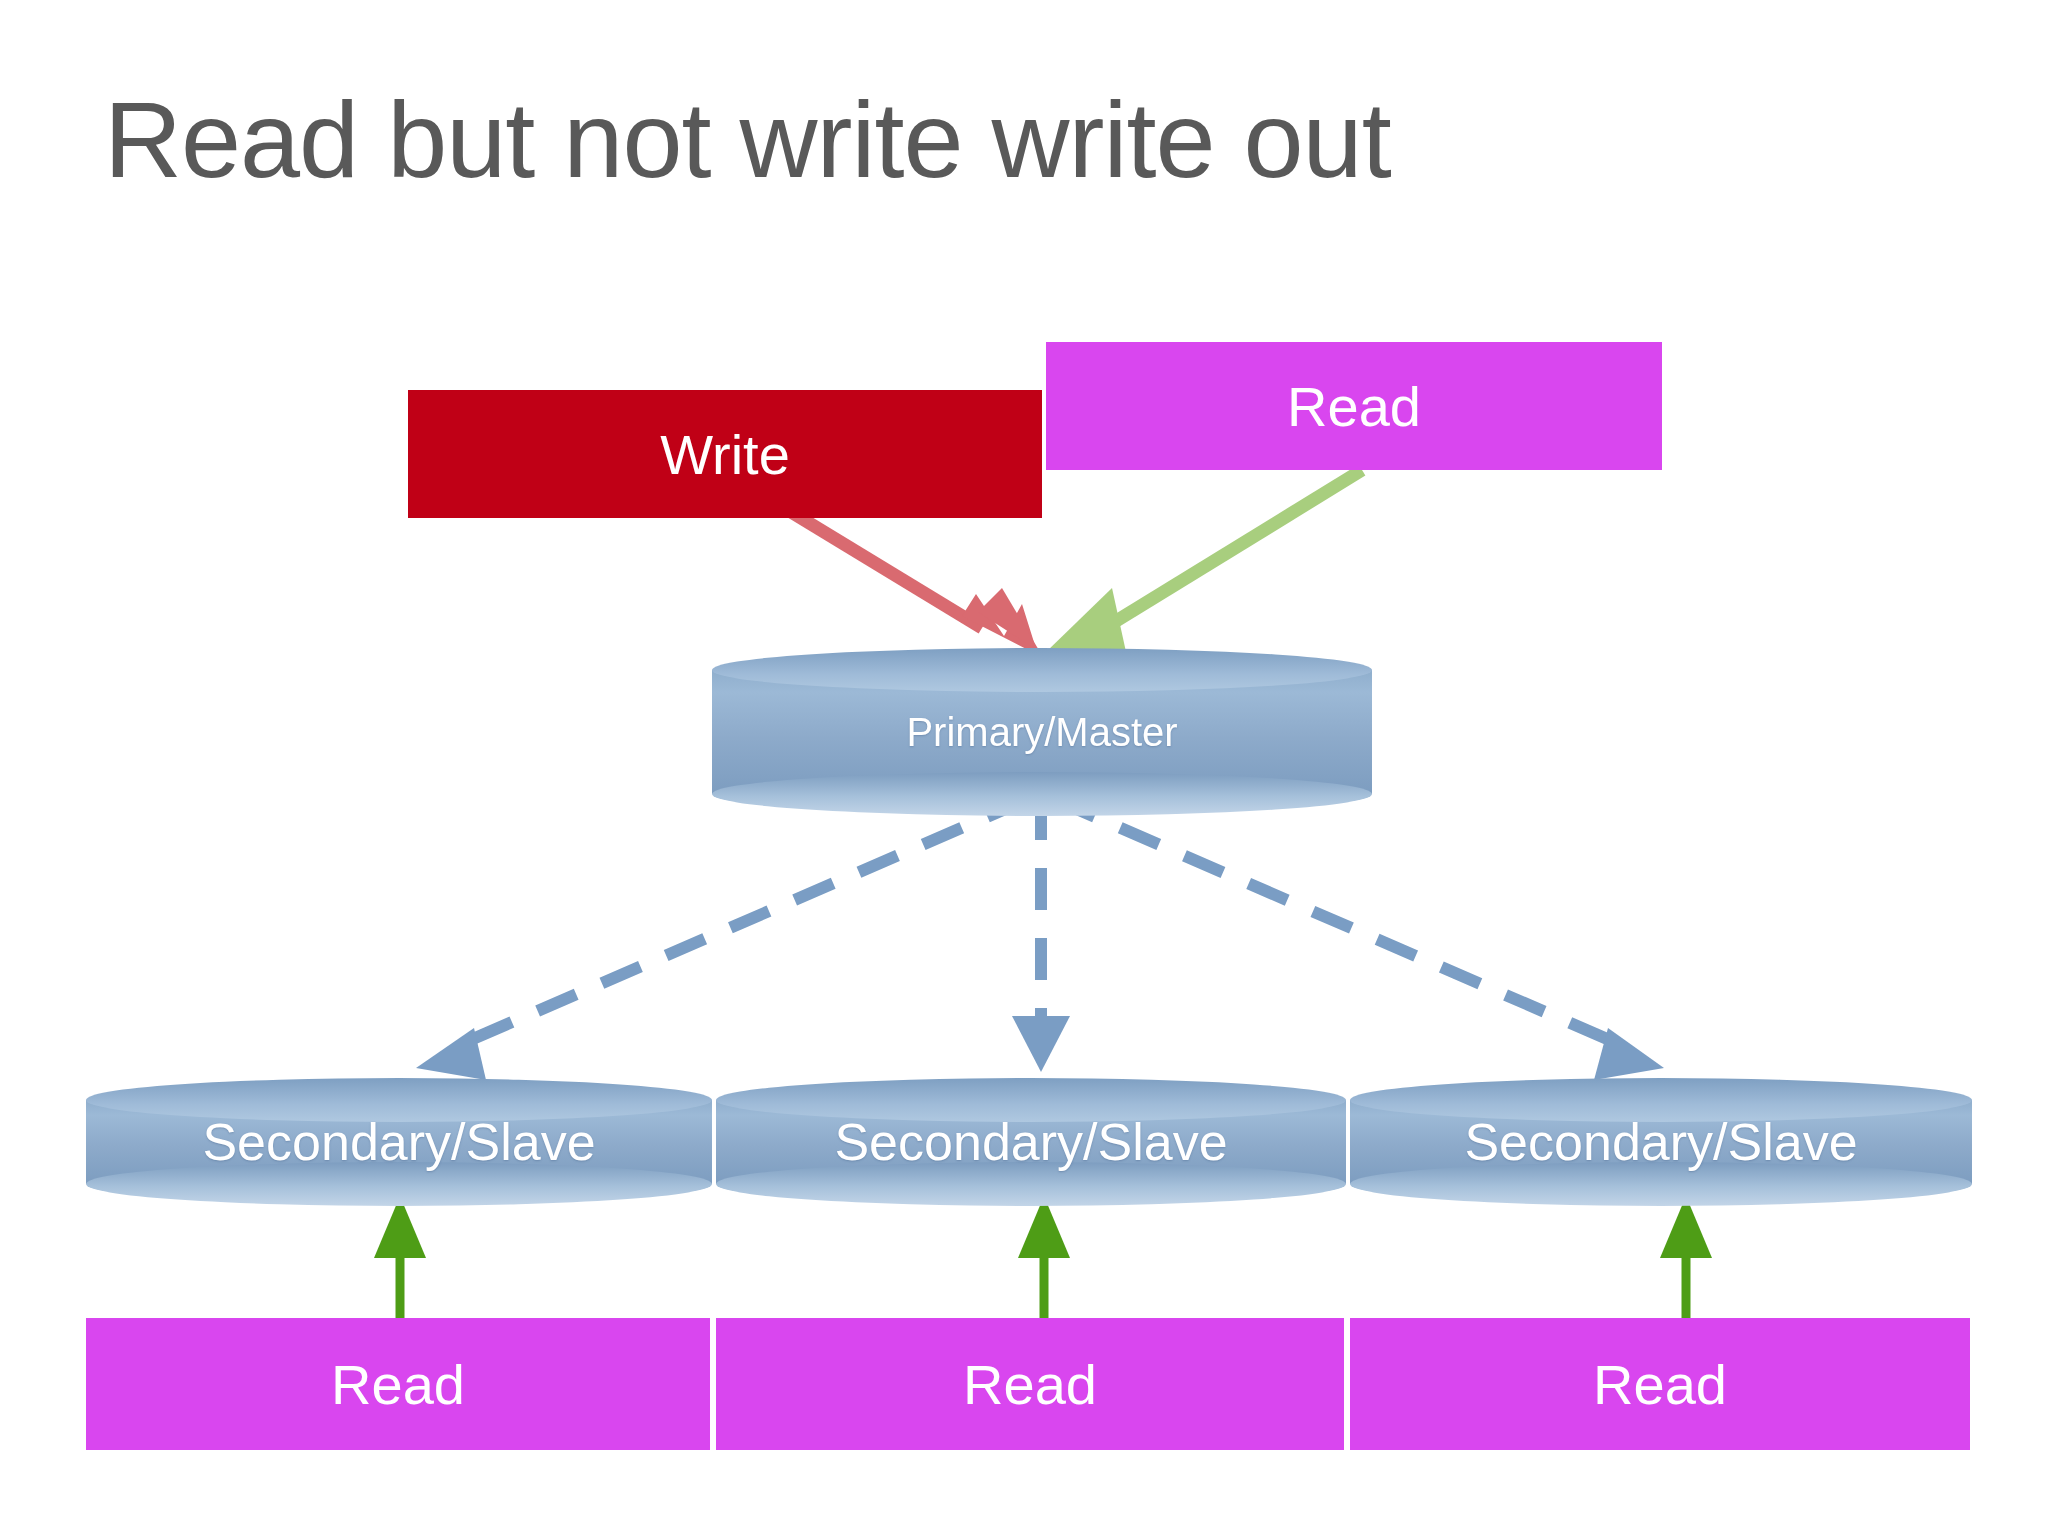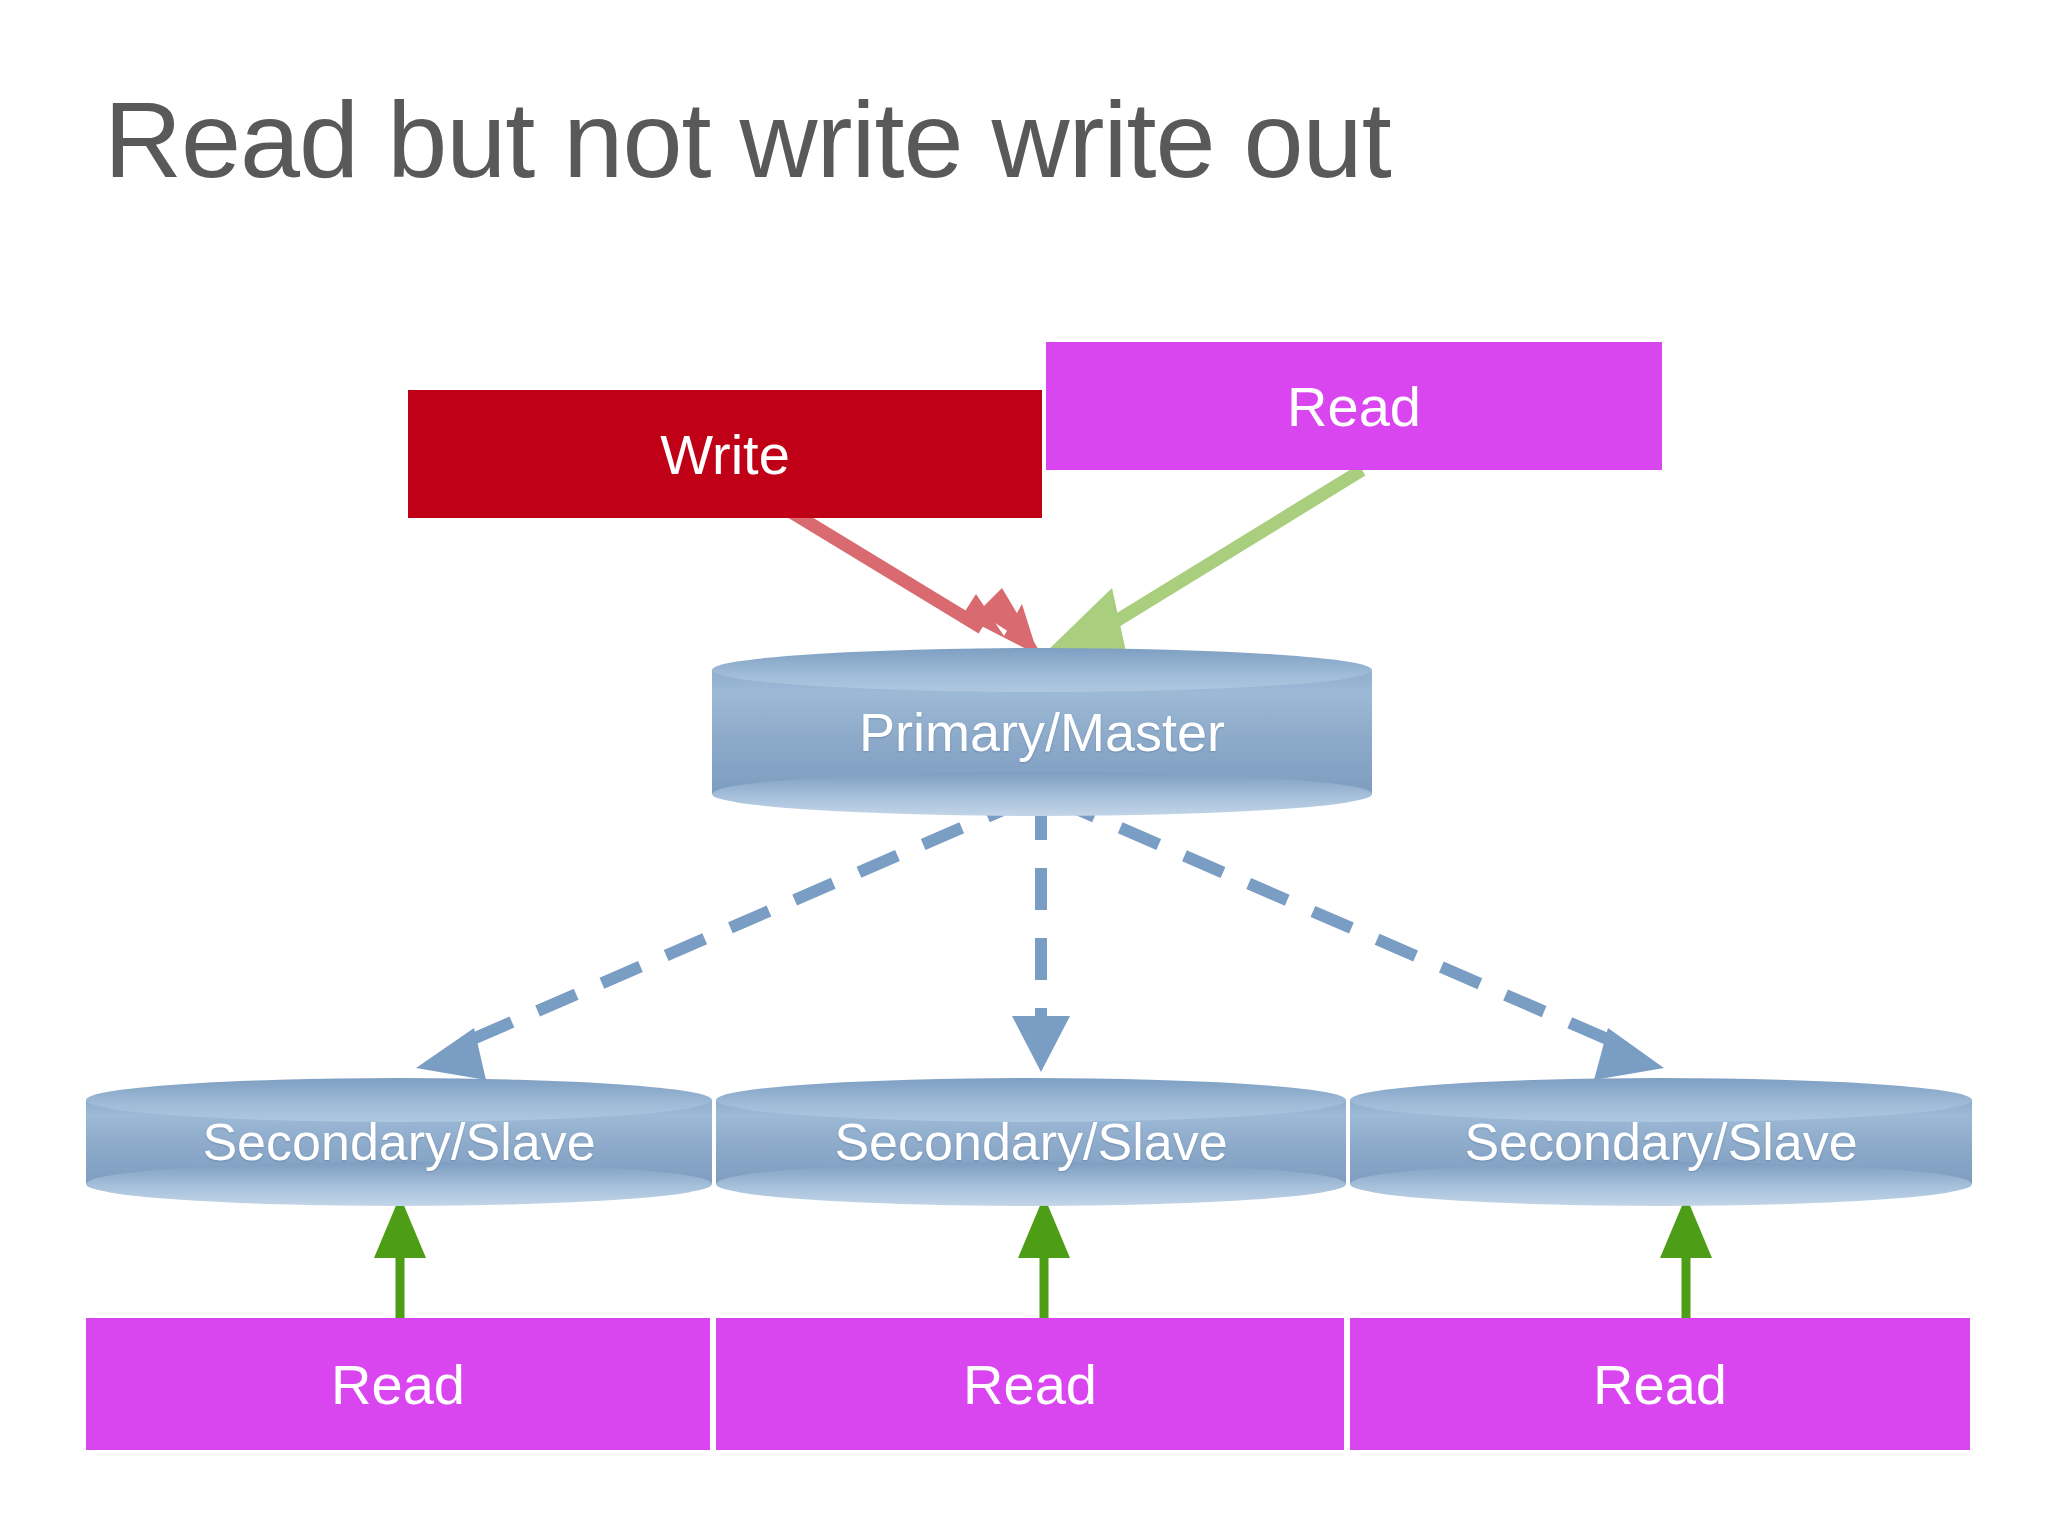--- a/index.html
+++ b/index.html
@@ -90,21 +90,21 @@
   .cyl .cyl-label {
     position: absolute;
     left: 0;
     right: 0;
     top: 0;
     bottom: 0;
     display: flex;
     align-items: center;
     justify-content: center;
     color: #ffffff;
-    font-size: 54px;
+    font-size: 40px;
     font-family: "Liberation Sans", sans-serif;
     font-weight: 400;
     white-space: nowrap;
     text-shadow: 0 1px 2px rgba(60,90,130,0.35);
     z-index: 3;
   }
 
   #cyl-primary { left: 712px; top: 648px; width: 660px; height: 168px; }
 
   #cyl-sec-1 { left: 86px;  top: 1078px; width: 626px; height: 128px; }

